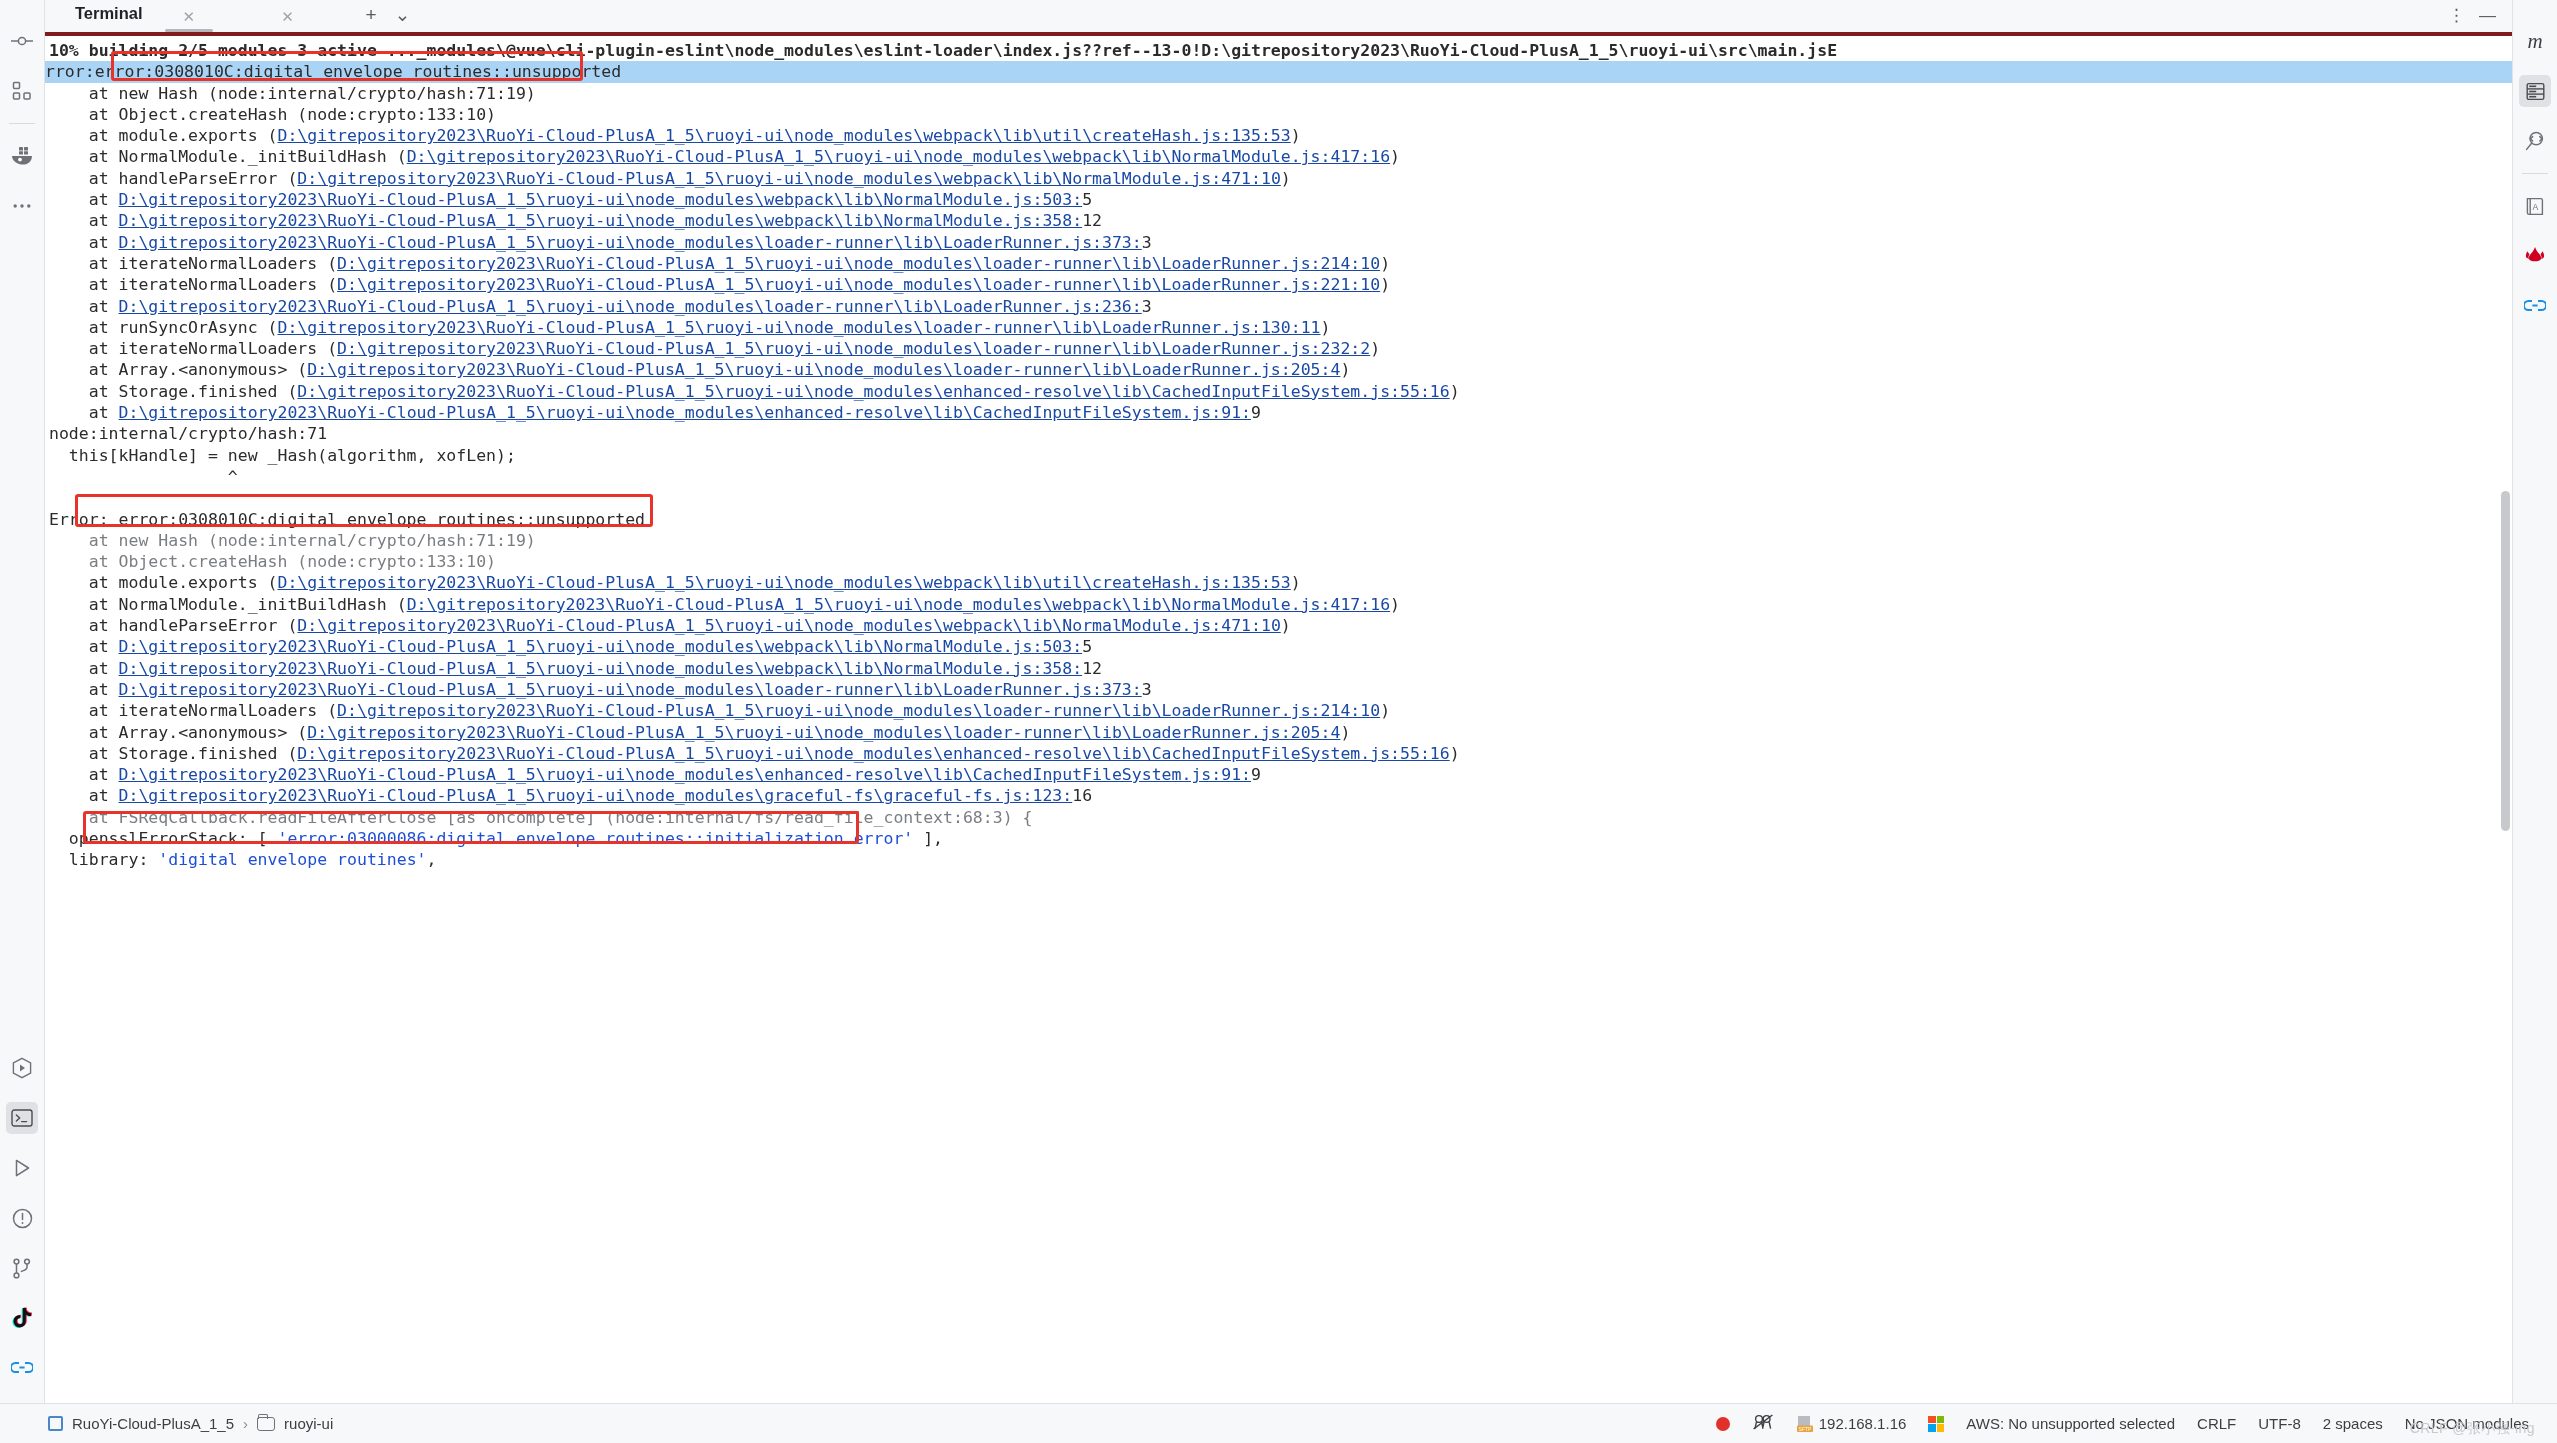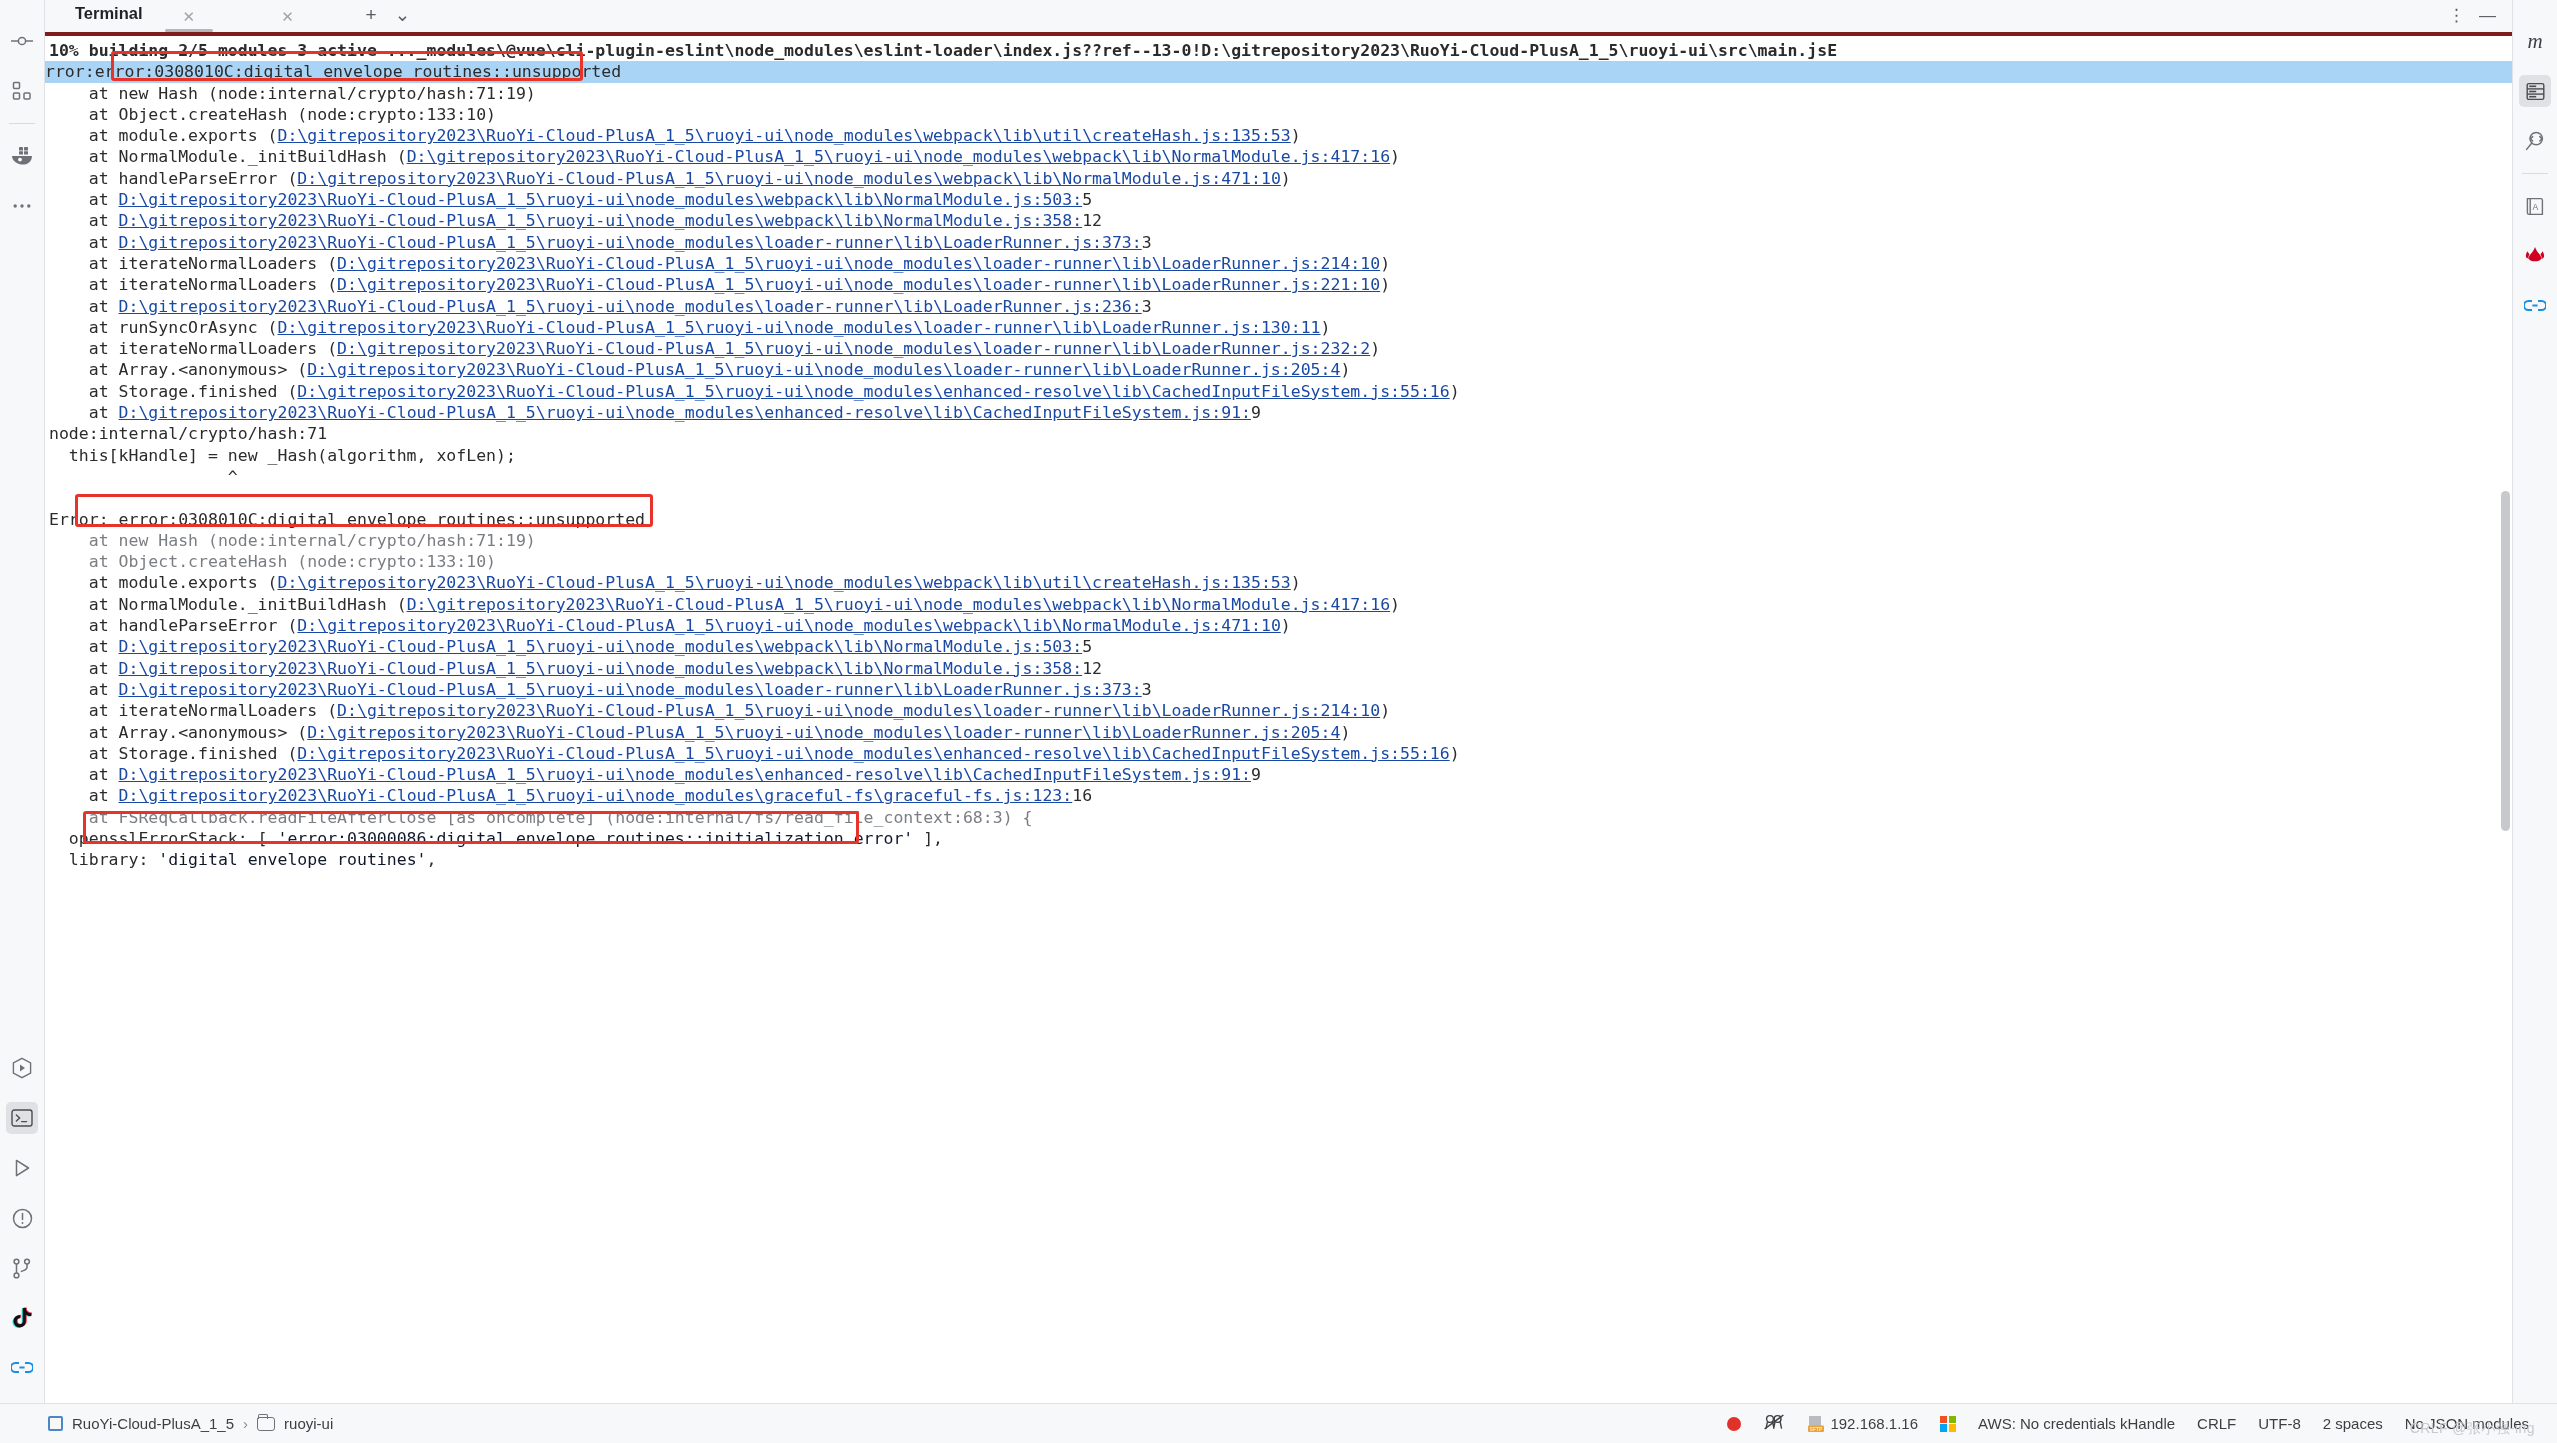--- a/index.html
+++ b/index.html
@@ -46,21 +46,21 @@
   
   .term-wrap { flex:1; position:relative; overflow:hidden; background:#ffffff; }
   .term { position:absolute; inset:0; padding:4px 0 0 0;
           font-family:"DejaVu Sans Mono","Liberation Mono",monospace;
           font-size:16.5px; line-height:21.3px; color:#2b2b2b; white-space:pre; }
   .ln { height:21.3px; padding-left:4px; }
   .ln.blank { }
   .bold { font-weight:bold; }
   .lnk { color:#1a49a5; text-decoration:underline; }
   .grey { color:#7a7e83; }
-  .grn { color:#0f172a; }
+  .grn { color:#1d4ed8; }
   .hl { background:#aad4f5; }
   .selrow { background:#aad4f5; }
 
   
   .redbox { position:absolute; border:3px solid #e8332a; border-radius:3px;
             pointer-events:none; }
 
   
   .term-sb { position:absolute; right:0; top:0; width:13px; height:100%; }
   .term-sb .thumb { position:absolute; right:2px; width:9px; background:#c7c9cd;
@@ -290,21 +290,21 @@
           <text x="9" y="15.8" font-size="5" font-family="Liberation Sans, sans-serif" fill="#fff" text-anchor="middle">SFTP</text>
         </svg>
         <span>192.168.1.16</span>
       </span>
       <span class="ms-logo">
         <i style="background:#f25022"></i>
           <i style="background:#7fba00"></i>
         <i style="background:#00a4ef"></i>
           <i style="background:#ffb900"></i>
       </span>
-      <span>AWS: No credentials kHandle</span>
+      <span>AWS: No unsupported selected</span>
       <span>CRLF</span>
       <span>UTF-8</span>
       <span>2 spaces</span>
       <span>No JSON modules</span>
     </div>
 
     <div class="watermark">CRLF @张小强-ing</div>
   </div>
 </div>
 

